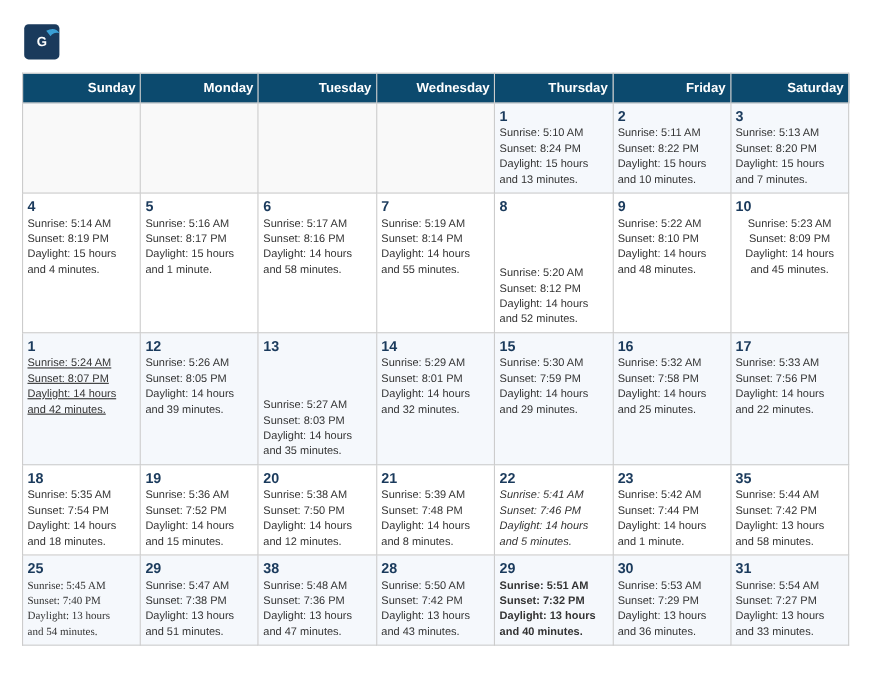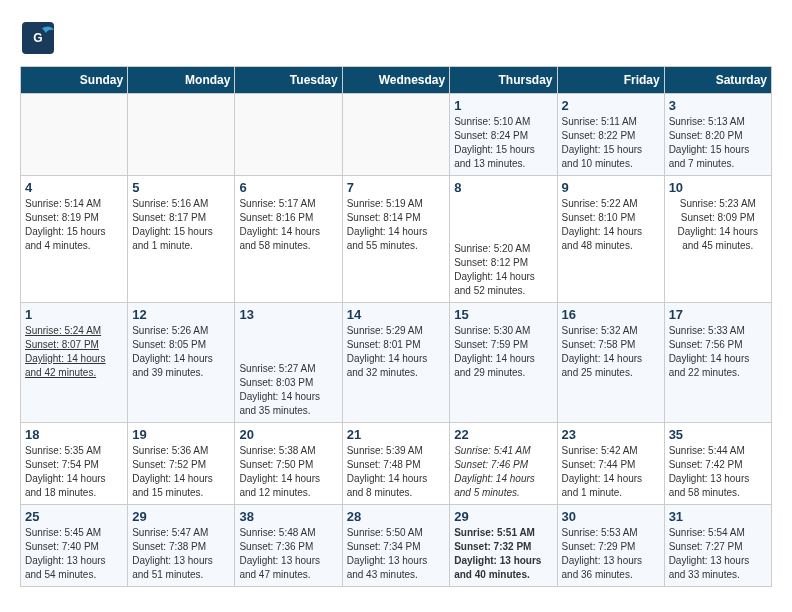--- a/index.html
+++ b/index.html
@@ -295,21 +295,21 @@
           <span class="day-num">35</span>
           <div class="day-info" style="white-space: pre-line;">Sunrise: 5:44 AM
 Sunset: 7:42 PM
 Daylight: 13 hours
 and 58 minutes.</div>
         </td>
       </tr>
       <tr>
         <td>
           <span class="day-num">25</span>
-          <div class="day-info" style="white-space: pre-line;">Sunrise: 5:45 AM
+          <div class="day-info" style="white-space: pre-line; font-family: Liberation Serif, serif;">Sunrise: 5:45 AM
 Sunset: 7:40 PM
 Daylight: 13 hours
 and 54 minutes.</div>
         </td>
         <td>
           <span class="day-num">29</span>
           <div class="day-info" style="white-space: pre-line;">Sunrise: 5:47 AM
 Sunset: 7:38 PM
 Daylight: 13 hours
 and 51 minutes.</div>
@@ -317,21 +317,21 @@
         <td>
           <span class="day-num">38</span>
           <div class="day-info" style="white-space: pre-line;">Sunrise: 5:48 AM
 Sunset: 7:36 PM
 Daylight: 13 hours
 and 47 minutes.</div>
         </td>
         <td>
           <span class="day-num">28</span>
           <div class="day-info" style="white-space: pre-line;">Sunrise: 5:50 AM
-Sunset: 7:34 PM
+Sunset: 7:42 PM
 Daylight: 13 hours
 and 43 minutes.</div>
         </td>
         <td>
           <span class="day-num">29</span>
           <div class="day-info" style="white-space: pre-line; font-weight: bold;">Sunrise: 5:51 AM
 Sunset: 7:32 PM
 Daylight: 13 hours
 and 40 minutes.</div>
         </td>

